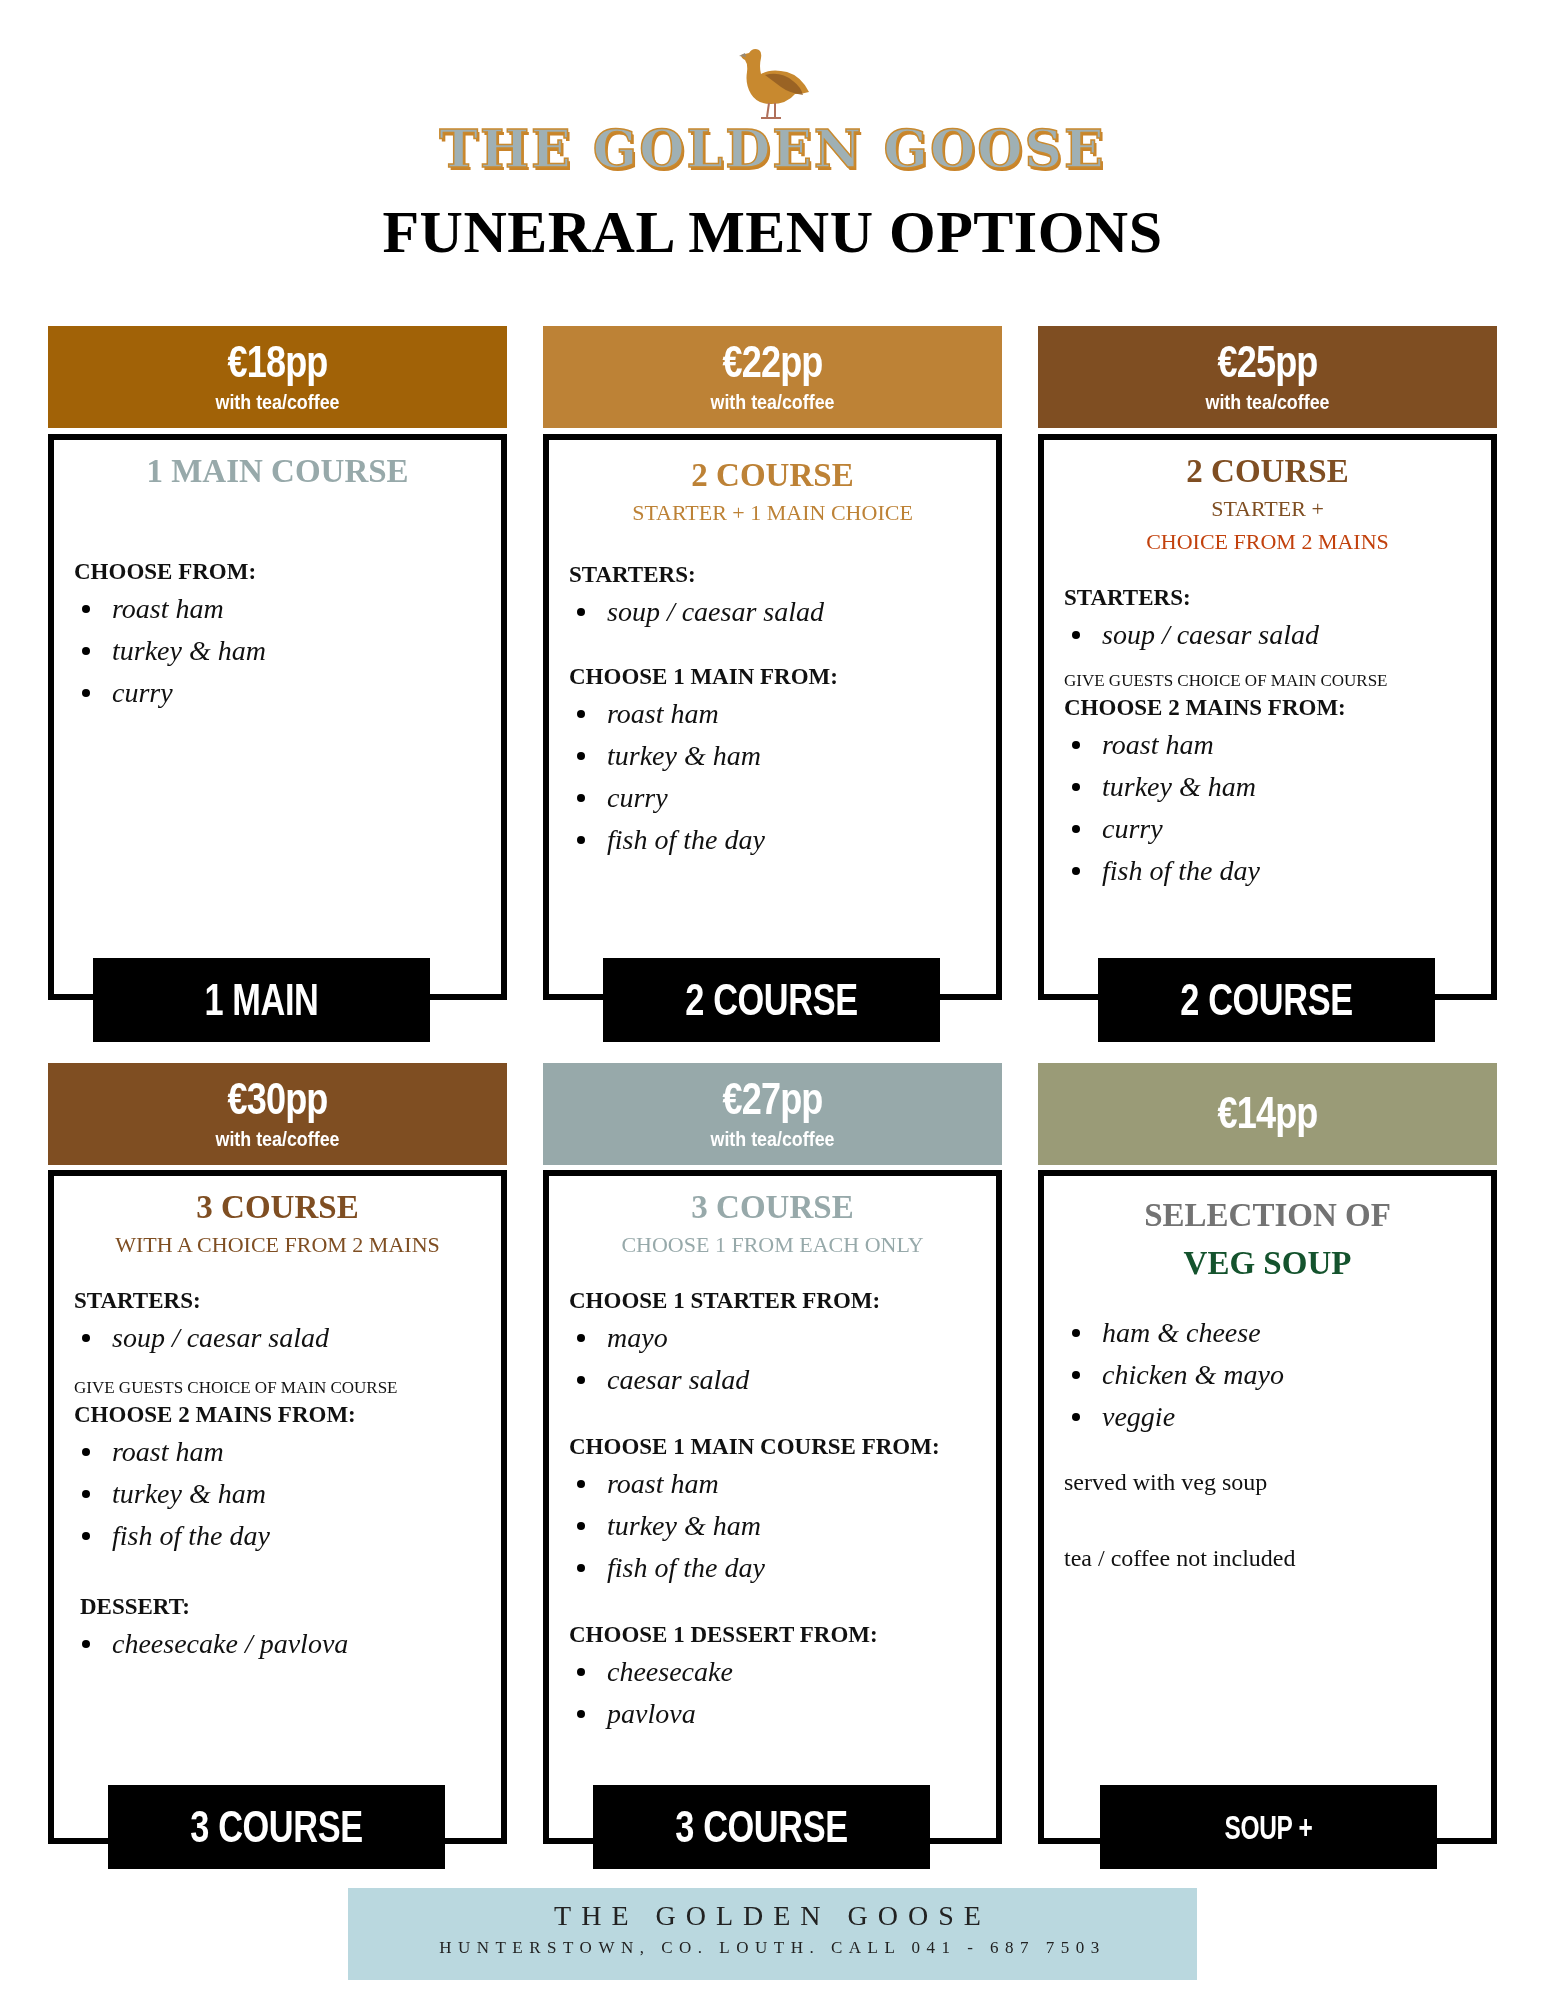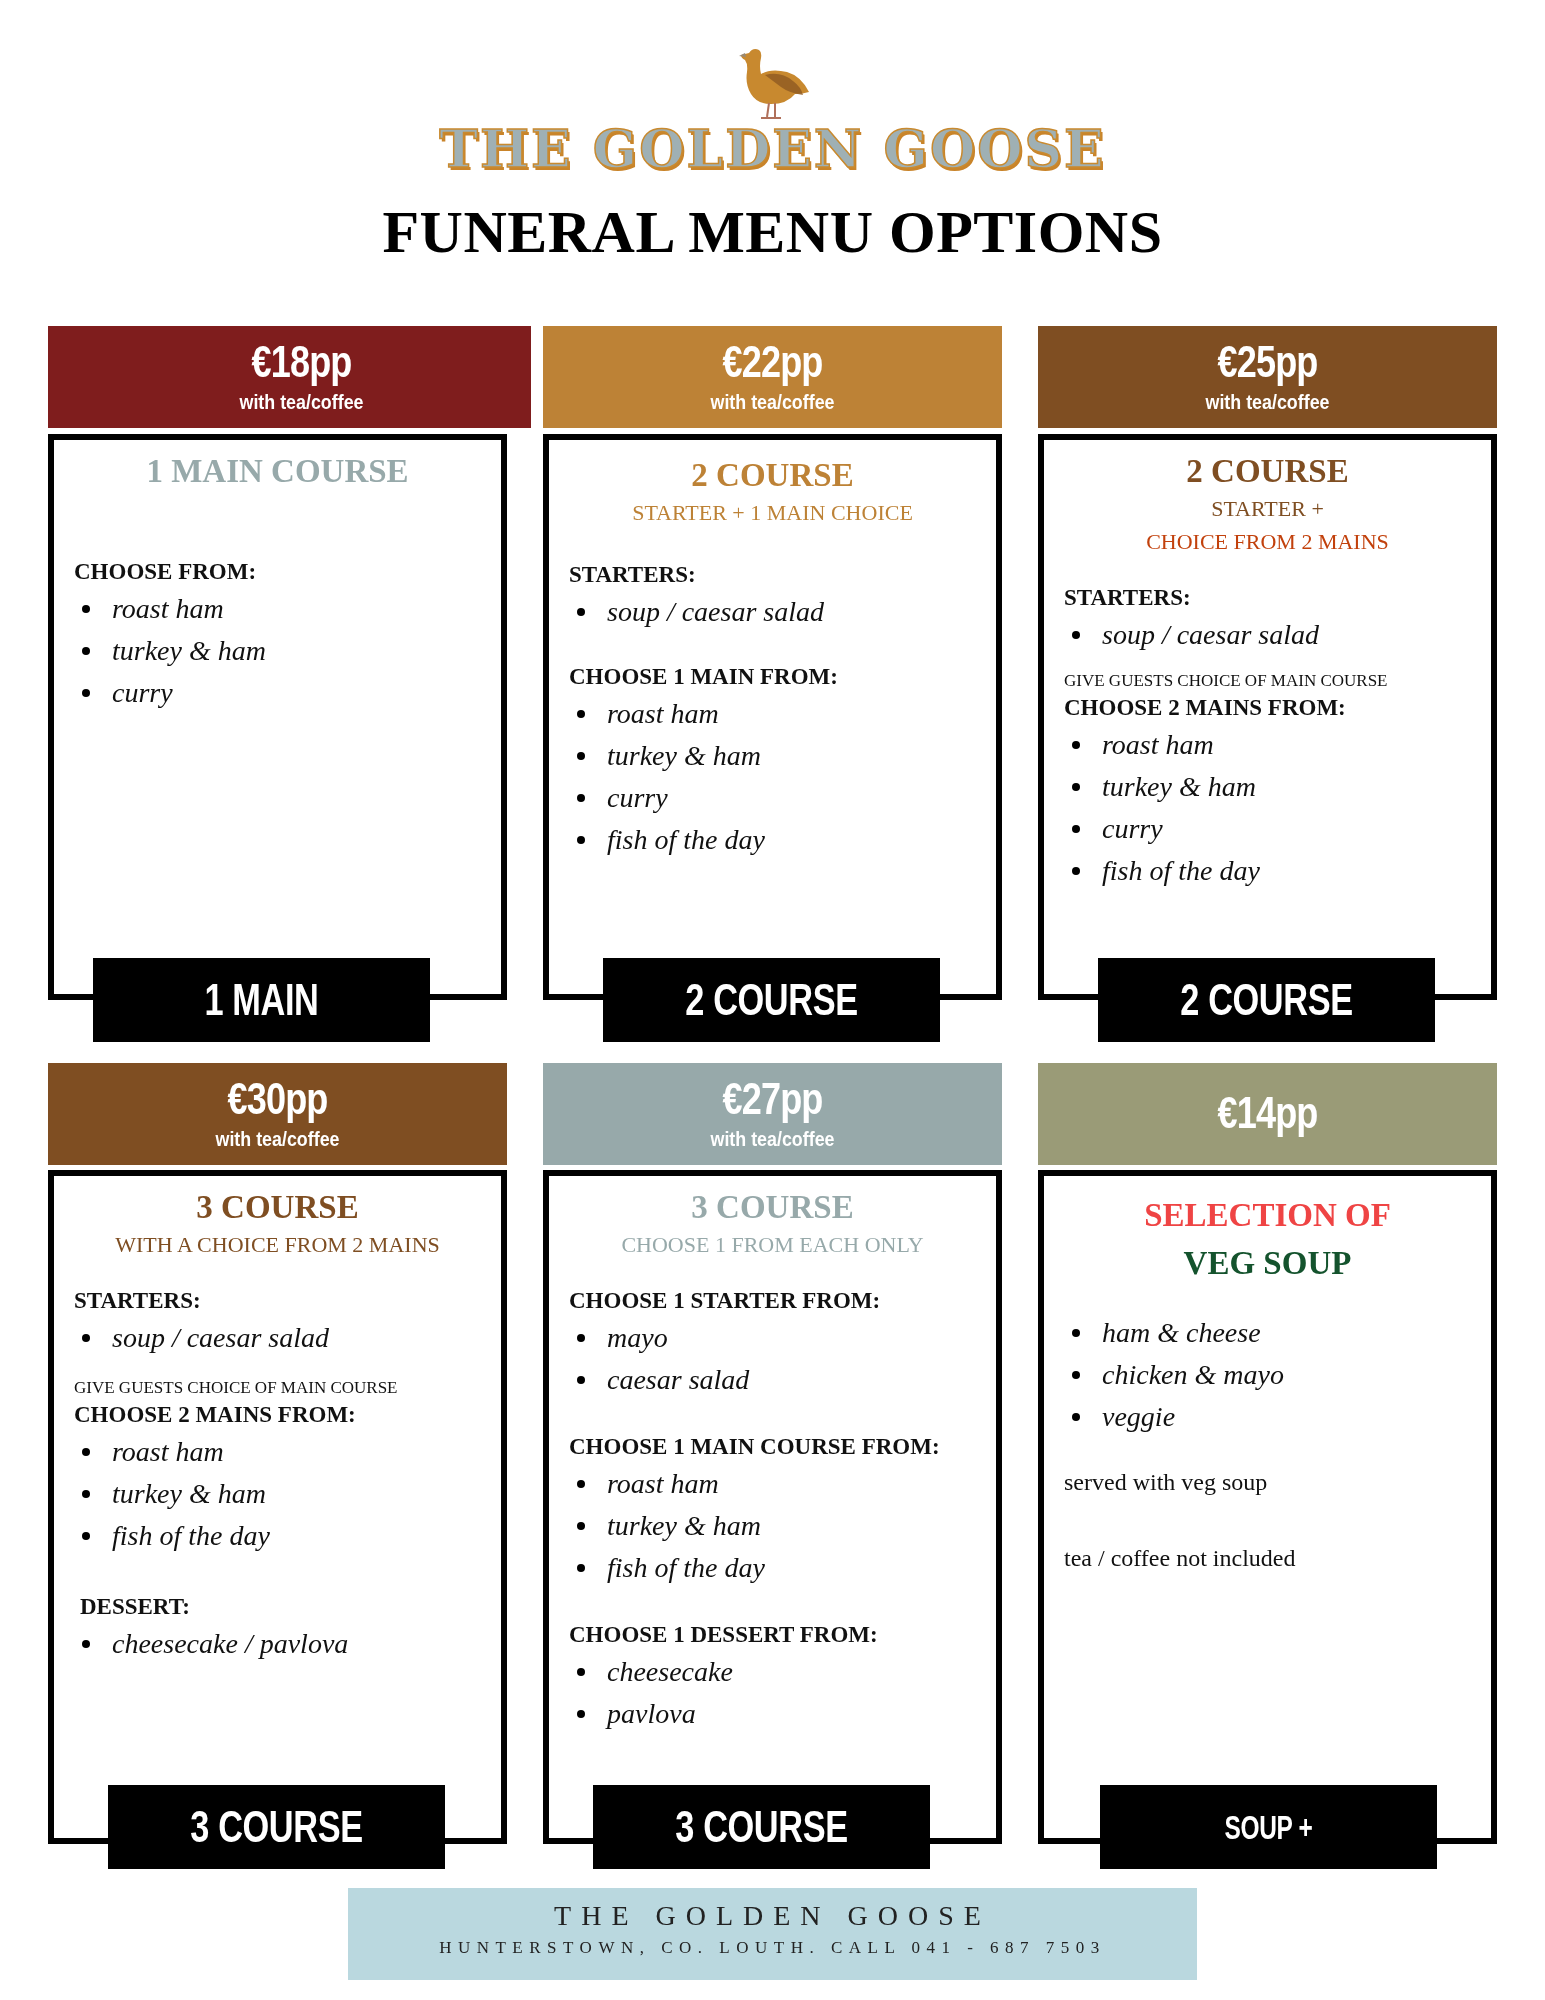--- a/index.html
+++ b/index.html
@@ -39,21 +39,21 @@
     <path d="M10 8 l-6 3 l7 1 z" fill="#9a8a74"></path>
     <line x1="34" y1="58" x2="32" y2="72" stroke="#b0705a" stroke-width="2"></line>
     <line x1="40" y1="58" x2="40" y2="72" stroke="#b0705a" stroke-width="2"></line>
     <path d="M26 73 l10 0 M36 73 l10 0" stroke="#b0705a" stroke-width="2"></path>
   </svg>
 </div>
 <div class="wordmark">THE GOLDEN GOOSE</div>
 <div class="page-title">FUNERAL MENU OPTIONS</div>
 
 <div class="card" style="left:48px; top:326px; height:716px;">
-  <div class="hdr" style="background:#7f1d1d;padding-left:24px;">
+  <div class="hdr" style="background:#a16207;">
     <span class="price">€18pp</span>
     <span class="sub">with tea/coffee</span>
   </div>
   <div class="box" style="top:108px; height:554px;">
     <div class="content">
       <div class="course-title" style="color:#97a9aa; margin-top:12px;">1 MAIN COURSE</div>
       <div style="height:64px;"></div>
       <p class="sec-head">CHOOSE FROM:</p>
       <ul class="items">
         <li><span class="dot"></span><span>roast ham</span></li>
@@ -185,21 +185,21 @@
   </div>
   <div class="tag" style="left:50px; top:722px; width:337px;"><span>3 COURSE</span></div>
 </div>
 
 <div class="card" style="left:1038px; top:1063px; height:806px;">
   <div class="hdr" style="background:#9a9b77;">
     <span class="price solo">€14pp</span>
   </div>
   <div class="box" style="top:107px; height:662px;">
     <div class="content">
-      <div class="course-title" style="color:#ef4444; margin-top:16px; line-height:1.45;">SELECTION OF</div>
+      <div class="course-title" style="color:#737373; margin-top:16px; line-height:1.45;">SELECTION OF</div>
       <div class="course-title" style="color:#14532d; margin-top:0; line-height:1.45;">VEG SOUP</div>
       <div style="height:24px;"></div>
       <ul class="items">
         <li><span class="dot"></span><span>ham &amp; cheese</span></li>
         <li><span class="dot"></span><span>chicken &amp; mayo</span></li>
         <li><span class="dot"></span><span>veggie</span></li>
       </ul>
       <div style="height:30px;"></div>
       <p class="plain">served with veg soup</p>
       <div style="height:48px;"></div>

